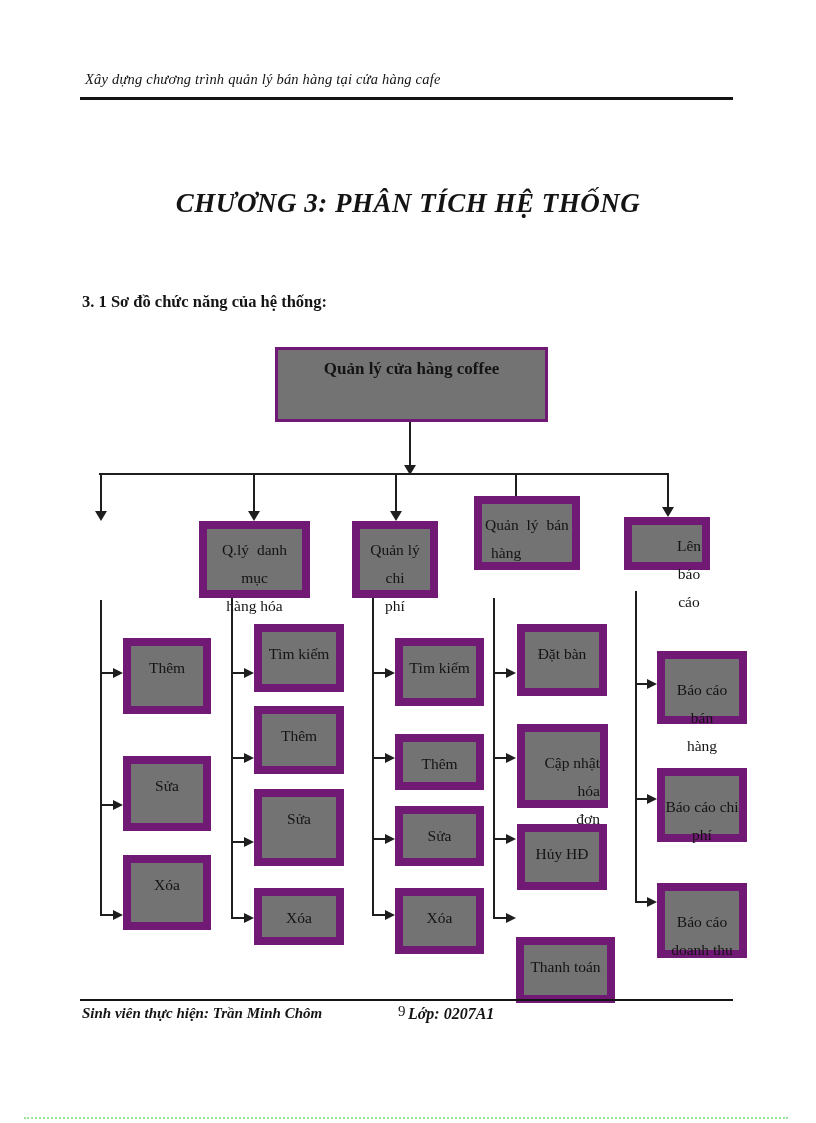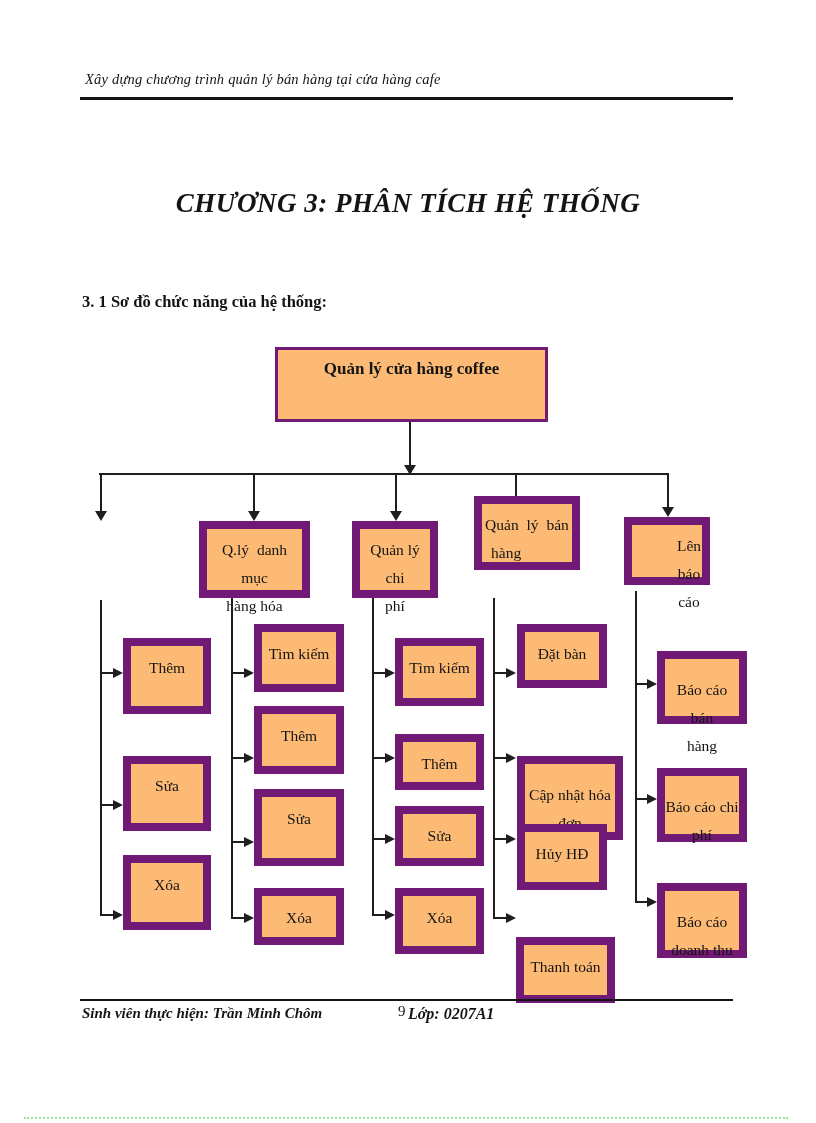--- a/index.html
+++ b/index.html
@@ -3,21 +3,21 @@
 <meta charset="utf-8">
 <style>
   html,body{margin:0;padding:0;background:#888;}
   .page{position:relative;width:816px;height:1123px;background:#ffffff;overflow:hidden;
         font-family:"Liberation Serif",serif;color:#141414;}
   .abs{position:absolute;}
   .hdr{left:85px;top:71px;font-style:italic;font-size:14.5px;letter-spacing:.2px;white-space:nowrap;}
   .rule{background:#141414;}
   .title{left:6px;top:188px;width:804px;text-align:center;font-weight:bold;font-size:27px;letter-spacing:.5px;white-space:nowrap;font-style:italic;}
   .section{left:82px;top:276px;font-weight:bold;font-size:16.5px;white-space:nowrap;margin-top:16px;}
-  .box{position:absolute;border:8px solid #701a75;background:#fdba74;text-align:center;
+  .box{position:absolute;border:8px solid #701a75;background:#737373;text-align:center;
        font-size:15.5px;line-height:20px;box-sizing:border-box;}
   .rootbox{border-width:3px;font-weight:bold;font-size:17px;padding-top:9px;}
   .l2{padding-top:7px;line-height:28px;}
   .one{padding-top:12px;}
   .two{padding-top:17px;line-height:28px;}
   .ws{word-spacing:4px;}
   .ta-left{text-align:left;padding-left:9px;}
   .vline,.hline{position:absolute;background:#1e1e1e;}
   .arr-d{position:absolute;width:0;height:0;border-left:6px solid transparent;
          border-right:6px solid transparent;border-top:10px solid #1e1e1e;}
@@ -63,21 +63,21 @@
     <div>hàng hóa</div>
   </div>
   <div class="box l2" style="left:352px;top:521px;width:86px;height:77px;">
     <div>Quản lý chi</div>
     <div>phí</div>
   </div>
   <div class="box l2" style="left:474px;top:496px;width:106px;height:74px;">
     <div class="ws">Quản lý bán</div>
     <div class="ta-left">hàng</div>
   </div>
-  <div class="box l2" style="left:624px;top:517px;width:86px;height:68px;padding-left:44px;">
+  <div class="box l2" style="left:624px;top:517px;width:86px;height:53px;padding-left:44px;">
     <div>Lên báo cáo</div>
   </div>
 
   <div class="vline" style="left:100px;top:600px;width:2px;height:316px;"></div>
   <div class="vline" style="left:231px;top:598px;width:2px;height:321px;"></div>
   <div class="vline" style="left:372px;top:598px;width:2px;height:318px;"></div>
   <div class="vline" style="left:493px;top:598px;width:2px;height:321px;"></div>
   <div class="vline" style="left:635px;top:591px;width:2px;height:312px;"></div>
 
   <div class="hline" style="left:101px;top:672px;width:12px;height:2px;"></div>
@@ -133,26 +133,26 @@
     <div>Sửa</div>
   </div>
   <div class="hline" style="left:373px;top:914px;width:12px;height:2px;"></div>
   <div class="arr-r" style="left:385px;top:910px;"></div>
   <div class="box one" style="left:395px;top:888px;width:89px;height:66px;">
     <div>Xóa</div>
   </div>
 
   <div class="hline" style="left:494px;top:672px;width:12px;height:2px;"></div>
   <div class="arr-r" style="left:506px;top:668px;"></div>
-  <div class="box one" style="left:517px;top:624px;width:90px;height:64px;">
+  <div class="box one" style="left:517px;top:624px;width:90px;height:72px;">
     <div>Đặt bàn</div>
   </div>
   <div class="hline" style="left:494px;top:757px;width:12px;height:2px;"></div>
   <div class="arr-r" style="left:506px;top:753px;"></div>
-  <div class="box two" style="left:517px;top:756px;width:106px;height:84px;">
+  <div class="box two" style="left:517px;top:724px;width:91px;height:84px;text-align:right;">
     <div>Cập nhật hóa</div>
     <div>đơn</div>
   </div>
   <div class="hline" style="left:494px;top:838px;width:12px;height:2px;"></div>
   <div class="arr-r" style="left:506px;top:834px;"></div>
   <div class="box one" style="left:517px;top:824px;width:90px;height:66px;">
     <div>Hủy HĐ</div>
   </div>
   <div class="hline" style="left:494px;top:917px;width:12px;height:2px;"></div>
   <div class="arr-r" style="left:506px;top:913px;"></div>

